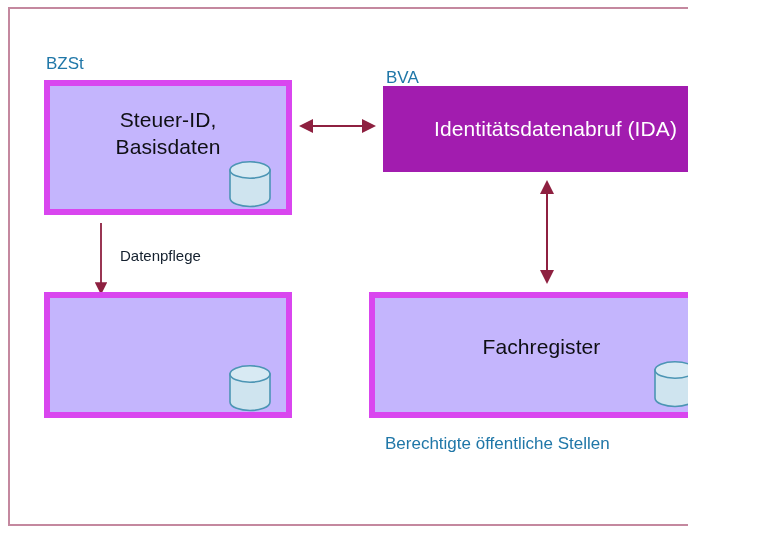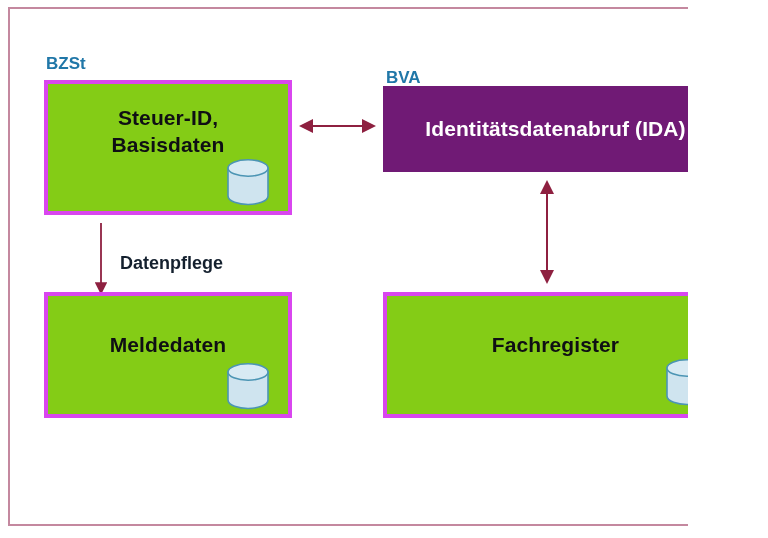--- a/index.html
+++ b/index.html
@@ -10,45 +10,44 @@
   }
   body {
     font-family: "Liberation Sans", sans-serif;
   }
   #canvas {
     position: relative;
     width: 688px;
     height: 538px;
     background: #ffffff;
     overflow: hidden;
-    font-weight: bold;
   }
   
   .outer-frame {
     position: absolute;
     left: 8px;
     top: 7px;
     width: 752px;
     height: 519px;
     border: 2px solid #c4889f;
     box-sizing: border-box;
     background: #ffffff;
   }
   
   .node-box {
     position: absolute;
     box-sizing: border-box;
-    border: 4px solid #d946ef;
-    background: #84cc16;
+    border: 6px solid #d946ef;
+    background: #c4b5fd;
   }
   
   .node-box-filled {
     position: absolute;
     box-sizing: border-box;
-    background: #701a75;
+    background: #a21caf;
     border: none;
   }
   
   .box-label {
     position: absolute;
     left: 0;
     right: 0;
     text-align: center;
     color: #0f0f14;
     font-size: 21px;
@@ -64,24 +63,23 @@
     position: absolute;
     color: #2077a8;
     font-size: 17px;
     line-height: 20px;
     white-space: nowrap;
   }
   
   .edge-label {
     position: absolute;
     color: #14202e;
-    font-size: 18px;
+    font-size: 15px;
     line-height: 16px;
     white-space: nowrap;
-    margin-top: 7px;
   }
   .db-icon {
     position: absolute;
   }
   .arrow-svg {
     position: absolute;
     overflow: visible;
   }
 </style>
 </head>
@@ -140,34 +138,34 @@
       <marker id="au-u" markerWidth="7" markerHeight="7" refX="1" refY="3.5" orient="auto" markerUnits="strokeWidth">
         <path d="M7,0 L0,3.5 L7,7 z" fill="#8e2040"></path>
       </marker>
     </defs>
     <line x1="13" y1="78" x2="13" y2="8" stroke="#8e2040" stroke-width="1.8" marker-start="url(#au-u)"></line>
   </svg>
 
   <div class="edge-label" style="left:120px; top:248px;">Datenpflege</div>
 
   <div class="node-box" style="left:44px; top:292px; width:248px; height:126px;">
-    <div class="box-label" style="top:35px;">Meldedaten</div>
     <span class="db-icon" style="left:174px; top:64px;">
       <svg width="52" height="52" viewBox="0 0 52 52">
         <path d="M6 12 L6 40 C6 45.5 17 48.5 26 48.5 C35 48.5 46 45.5 46 40 L46 12 Z" fill="#cfe4ef" stroke="#4c95b4" stroke-width="1.6"></path>
         <ellipse cx="26" cy="12" rx="20" ry="8.2" fill="#d8eaf3" stroke="#4c95b4" stroke-width="1.6"></ellipse>
       </svg>
     </span>
   </div>
 
 
-  <div class="node-box" style="left:383px; top:292px; width:345px; height:126px;padding-left:11px;">
+  <div class="node-box" style="left:369px; top:292px; width:345px; height:126px;padding-left:11px;">
     <div class="box-label" style="top:35px;">Fachregister</div>
     <span class="db-icon" style="left:274px; top:60px;">
       <svg width="52" height="52" viewBox="0 0 52 52">
         <path d="M6 12 L6 40 C6 45.5 17 48.5 26 48.5 C35 48.5 46 45.5 46 40 L46 12 Z" fill="#cfe4ef" stroke="#4c95b4" stroke-width="1.6"></path>
         <ellipse cx="26" cy="12" rx="20" ry="8.2" fill="#d8eaf3" stroke="#4c95b4" stroke-width="1.6"></ellipse>
       </svg>
     </span>
   </div>
 
+  <div class="group-caption" style="left:385px; top:434px;">Berechtigte öffentliche Stellen</div>
 
 </div>
 
 </body></html>

